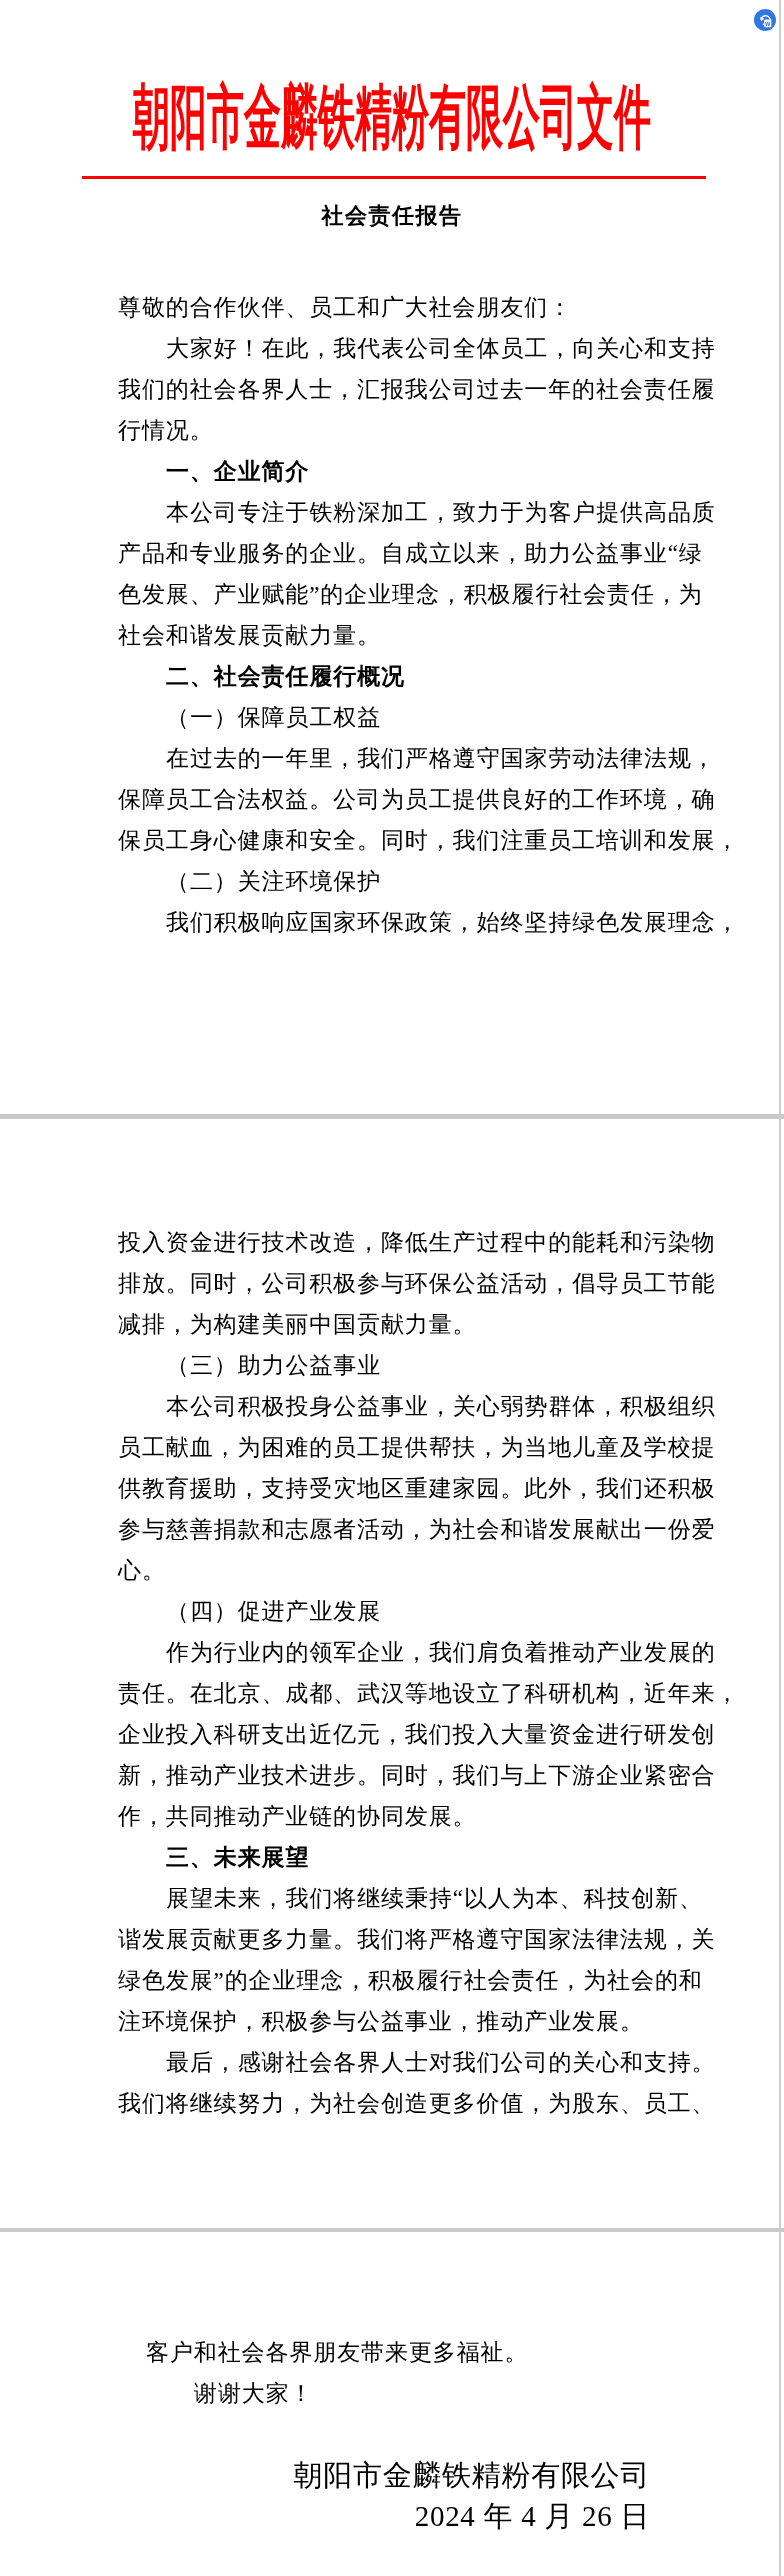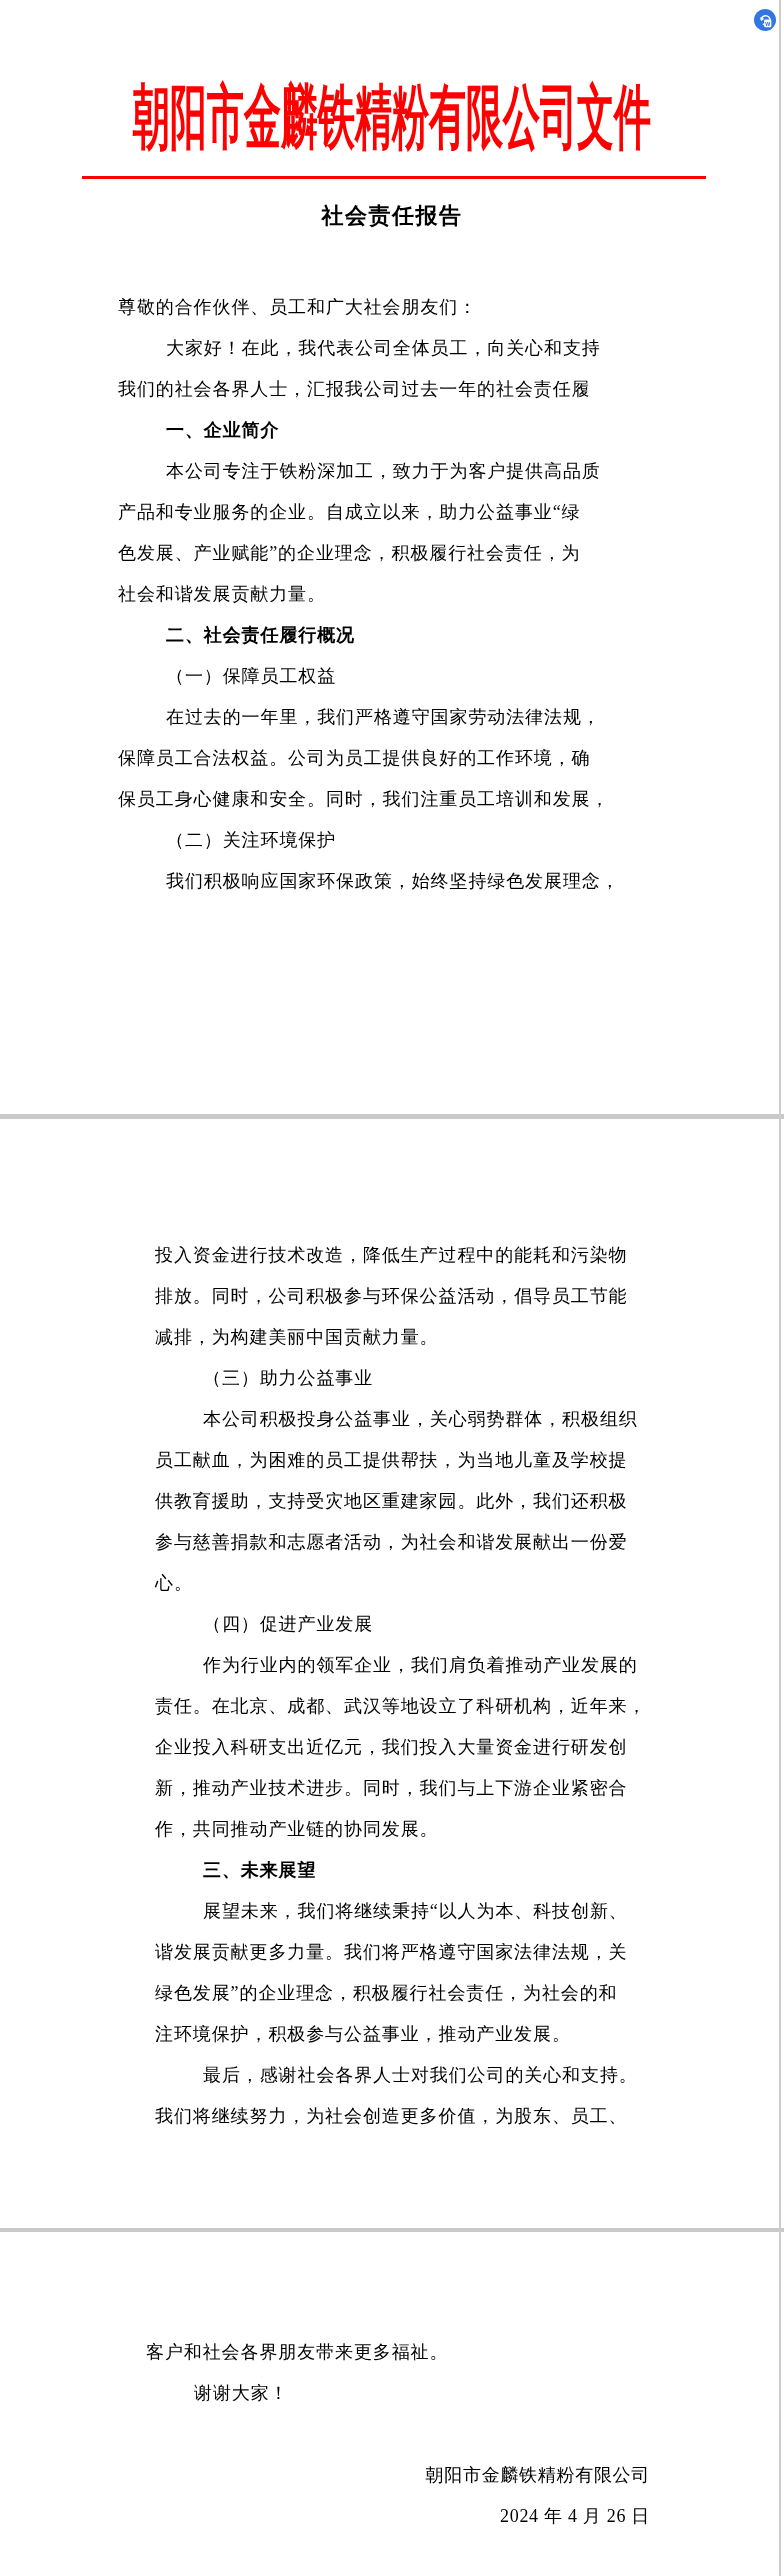--- a/index.html
+++ b/index.html
@@ -16,28 +16,28 @@
   .big-title{position:absolute;top:71px;left:0;right:0;text-align:center;white-space:nowrap;}
   .big-title span{display:inline-block;font-size:37px;font-weight:bold;color:#fe0000;
                   letter-spacing:0;transform:scaleY(1.9);transform-origin:top center;
                   font-family:"Liberation Serif","DejaVu Serif",serif;}
   .red-line{position:absolute;top:176px;left:82px;width:624px;height:3px;background:#fe0000;}
   .report-title{position:absolute;top:201px;left:0;right:0;text-align:center;
                 font-size:22px;font-weight:bold;letter-spacing:1.5px;}
 
   .body-block{position:absolute;left:118px;width:555px;}
   .body1{top:287px;}
-  .body2{top:116px;margin-left:37px;}
+  .body2{top:103px;}
   .body3{top:100px;margin-left:28px;}
-  .line{height:41px;line-height:41px;font-size:18px;letter-spacing:0.9px;white-space:nowrap;}
+  .line{height:41px;line-height:41px;font-size:23px;letter-spacing:0.9px;white-space:nowrap;}
   .indent{padding-left:48px;}
   .h2{font-family:"Liberation Sans","DejaVu Sans",sans-serif;font-weight:700;padding-left:48px;}
   .sub{padding-left:48px;}
   .blank{height:41px;}
-  .sig{ text-align:right;padding-right:51px;font-size:18px;letter-spacing:0.7px;}
+  .sig{ text-align:right;padding-right:51px;font-size:29px;letter-spacing:0.7px;}
 
   .float-btn{position:absolute;top:9px;left:754px;width:22px;height:22px;border-radius:50%;
              background:#3176e1;z-index:9;display:flex;align-items:center;justify-content:center;
              border:none;cursor:pointer;padding:0;}
 </style>
 </head>
 <body>
 
 <div class="viewer">
 
@@ -53,20 +53,21 @@
   <div class="page page1">
     <div class="big-title">
       <span>朝阳市金麟铁精粉有限公司文件</span>
     </div>
     <div class="red-line"></div>
     <div class="report-title">社会责任报告</div>
     <div class="body-block body1">
       <div class="line">尊敬的合作伙伴、员工和广大社会朋友们：</div>
       <div class="line indent">大家好！在此，我代表公司全体员工，向关心和支持</div>
       <div class="line">我们的社会各界人士，汇报我公司过去一年的社会责任履</div>
+      <div class="line">行情况。</div>
       <div class="line h2">一、企业简介</div>
       <div class="line indent">本公司专注于铁粉深加工，致力于为客户提供高品质</div>
       <div class="line">产品和专业服务的企业。自成立以来，助力公益事业“绿</div>
       <div class="line">色发展、产业赋能”的企业理念，积极履行社会责任，为</div>
       <div class="line">社会和谐发展贡献力量。</div>
       <div class="line h2">二、社会责任履行概况</div>
       <div class="line sub">（一）保障员工权益</div>
       <div class="line indent">在过去的一年里，我们严格遵守国家劳动法律法规，</div>
       <div class="line">保障员工合法权益。公司为员工提供良好的工作环境，确</div>
       <div class="line">保员工身心健康和安全。同时，我们注重员工培训和发展，</div>

